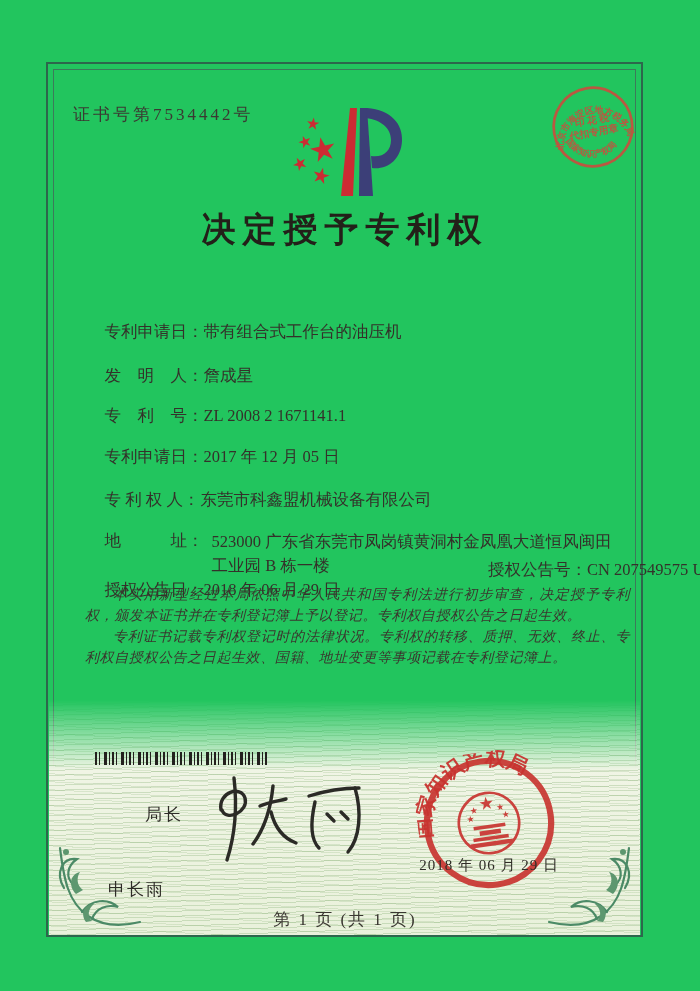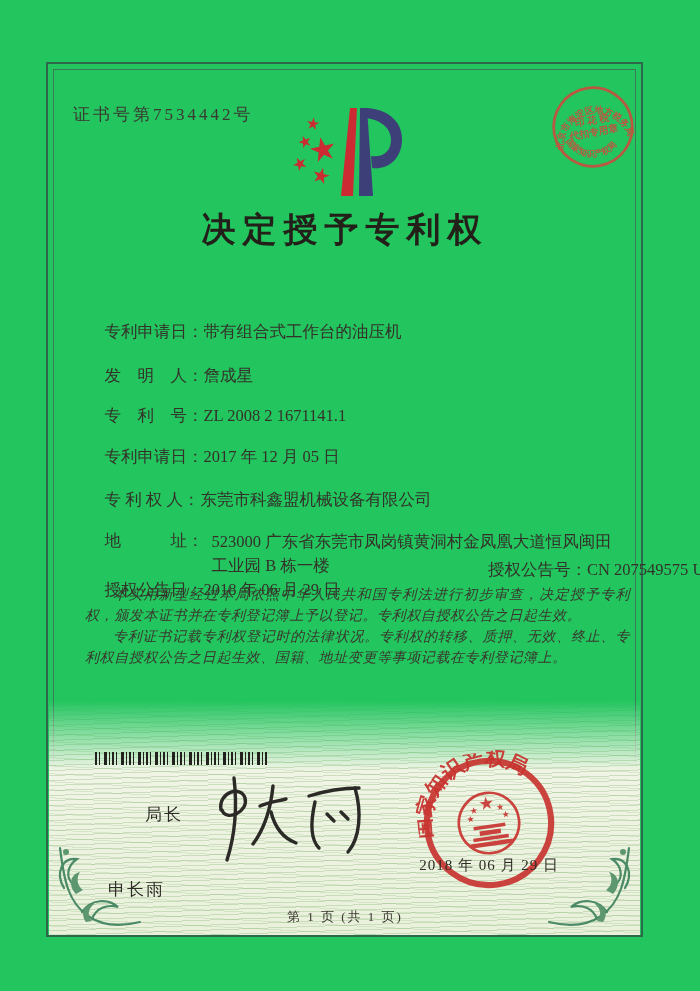--- a/index.html
+++ b/index.html
@@ -76,21 +76,21 @@
   
   .seal{position:absolute;left:418px;top:752px;width:142px;height:142px;transform:rotate(-8deg);}
   .seal-date{
     position:absolute;left:418px;top:856px;width:142px;text-align:center;
     font-size:15px;letter-spacing:1px;color:#2f2c26;white-space:pre;
   }
   .tax-stamp{position:absolute;left:546px;top:80px;width:94px;height:94px;transform:rotate(-10deg);}
   
   .footer{
     position:absolute;left:0;top:908px;width:690px;text-align:center;
-    font-size:13px;letter-spacing:2px;color:#3a3731;
+    font-size:17px;letter-spacing:2px;color:#3a3731;
   }
 </style>
 </head>
 <body>
 
 <div class="page">
 
   <div class="border-outer"></div>
   <div class="border-inner"></div>
 

